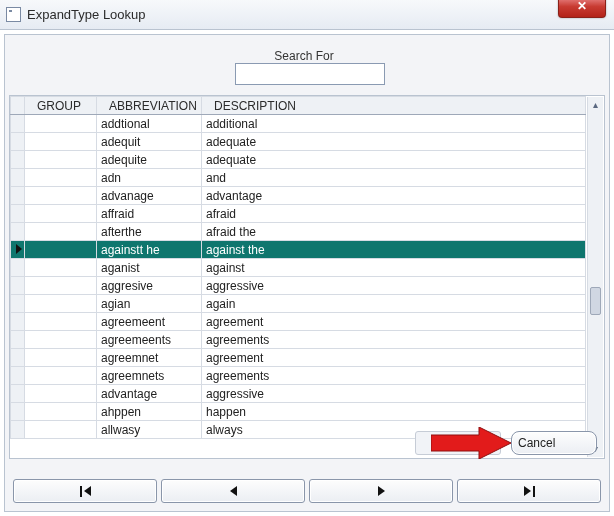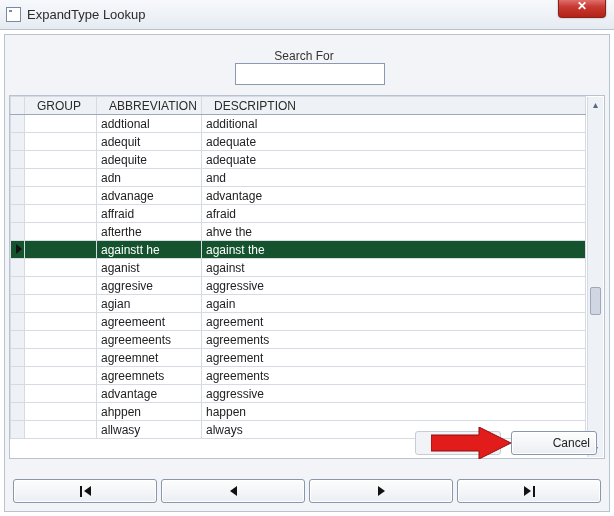--- a/index.html
+++ b/index.html
@@ -82,21 +82,21 @@
     background:#eef1f5;
     border-bottom:1px solid #9ea8b8;
     color:#2b2b2b;
     position:sticky; top:0;padding-left:12px;
   }
   col.sel { width:14px; }
   col.grp { width:72px; }
   col.abbr { width:105px; }
   col.desc {  }
 
-  .tbl tbody tr.selected td { background:#14532d; color:#fff; }
+  .tbl tbody tr.selected td { background:#0f766e; color:#fff; }
   .tbl tbody td.selcell { background:#eef1f5; }
   .row-marker {
     display:inline-block; width:0; height:0;
     border-top:5px solid transparent;
     border-bottom:5px solid transparent;
     border-left:6px solid #111;
     margin-left:1px;
   }
 
   
@@ -107,23 +107,23 @@
   .vscroll .thumb {
     position:absolute; left:2px; right:2px; top:190px; height:28px;
     background:#d0d7e2; border:1px solid #9ea8b8; border-radius:2px;
   }
 
   
   .btn-row { position:absolute; right:12px; bottom:56px; display:flex; align-items:center; }
   .win-btn {
     width:86px; height:24px;
     background: linear-gradient(#fdfdfd, #ebeef3);
-    border:1px solid #8a96aa; border-radius:3px;
+    border:1px solid #8a96aa; border-radius:8px;
     font: inherit; color:#222;
-    display:flex; align-items:center; justify-content:flex-end;
+    display:flex; align-items:center; justify-content:flex-start;
     box-shadow: inset 0 0 0 1px #fff;
   }
   .ghost-btn {
     width:86px; height:24px; margin-right:10px;
     border:1px solid #c6ccd6; border-radius:3px;
     background:#f1f3f7;
   }
   .red-arrow {
     position:absolute; right:98px; bottom:52px;
     width:80px; height:32px; pointer-events:none;
@@ -219,21 +219,21 @@
           <tr>
             <td class="selcell"></td>
             <td></td>
             <td>affraid</td>
             <td>afraid</td>
           </tr>
           <tr>
             <td class="selcell"></td>
             <td></td>
             <td>afterthe</td>
-            <td>ahve the</td>
+            <td>afraid the</td>
           </tr>
           <tr class="selected">
             <td class="selcell"><span class="row-marker"></span></td>
             <td></td>
             <td>againstt he</td>
             <td>against the</td>
           </tr>
           <tr>
             <td class="selcell"></td>
             <td></td>

